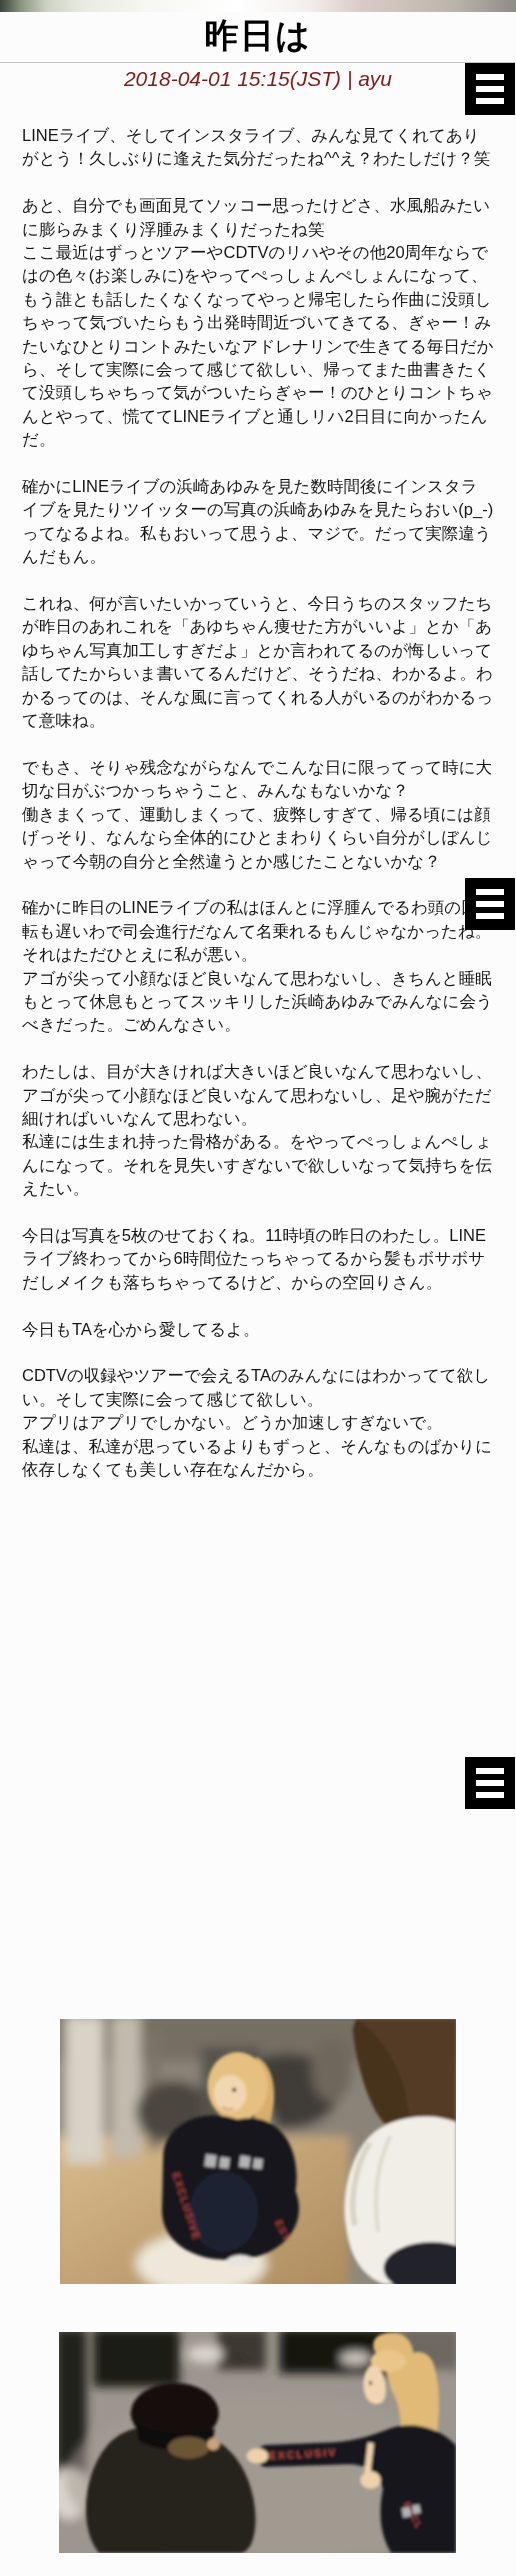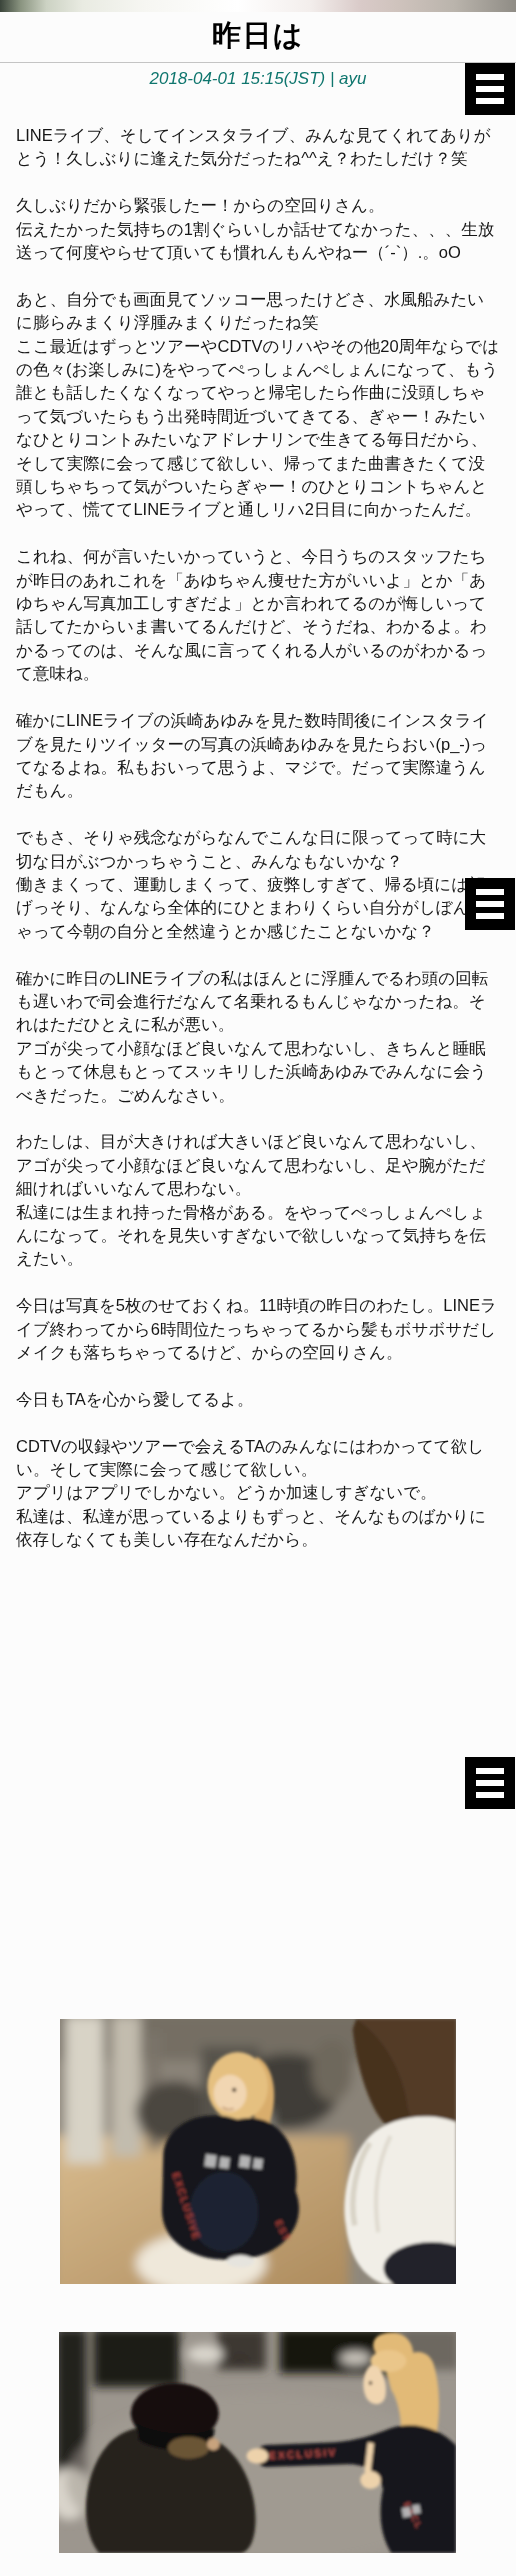--- a/index.html
+++ b/index.html
@@ -6,32 +6,32 @@
   body{font-family:"Liberation Sans","DejaVu Sans",sans-serif;background:#fcfcfc;}
   .page{position:relative;width:516px;height:2576px;background:#fcfcfc;overflow:hidden;}
 
   
   .hero-strip{position:absolute;top:0;left:0;width:516px;height:12.4px;
     background:linear-gradient(90deg,#3a443a 0%,#8a9480 4%,#ccd2c3 9%,#e9ebe2 16%,
       #f6f6f2 28%,#ffffff 46%,#f3eeec 60%,#d9cac8 70%,#cfc3bd 77%,#bab4ac 88%,#8f8c85 100%);
     filter:blur(0.7px);}
 
   .title{position:absolute;top:16.5px;left:0;width:516px;margin:0;text-align:center;
-    font-size:29px;line-height:36px;font-weight:bold;color:#000;letter-spacing:1.4px;}
+    font-size:34px;line-height:36px;font-weight:bold;color:#000;letter-spacing:1.4px;}
   .divider{position:absolute;top:62px;left:0;width:516px;height:0.7px;background:#c4c4c4;}
   .date{position:absolute;top:68px;left:0;width:516px;margin:0;text-align:center;
-    font-style:italic;font-size:17px;line-height:22px;color:#0f766e;}
+    font-style:italic;font-size:21px;line-height:22px;color:#7f1d1d;}
 
   .menu-btn{position:absolute;right:0.7px;width:50px;height:52px;background:#000;border:none;
     padding:0;display:flex;align-items:center;justify-content:center;cursor:pointer;z-index:5;}
   .menu-btn .hb{display:flex;flex-direction:column;gap:5.5px;}
   .menu-btn .hb i{display:block;width:28px;height:6.2px;background:#fff;}
   .m1{top:63px}.m2{top:878px}.m3{top:1757px}
 
-  .post-body{position:absolute;top:124px;left:0;width:516px;padding:0 16px;box-sizing:border-box;}
+  .post-body{position:absolute;top:124px;left:0;width:516px;padding:0 22px;box-sizing:border-box;}
   .post-body .para{margin:0 0 23.4px 0;font-size:16.5px;line-height:23.4px;color:#161616;
     white-space:pre-line;word-break:break-all;}
 
   .photo{position:absolute;margin:0;overflow:hidden;background:#8f887c;}
   .photo svg{display:block;width:100%;height:100%;}
   .photo1{left:60px;top:2019px;width:396px;height:265px;}
   .photo2{left:59px;top:2332px;width:397px;height:221px;}
 </style>
 </head>
 <body>
@@ -61,26 +61,24 @@
   <button class="menu-btn m3" aria-label="menu">
     <span class="hb">
         <i></i>
         <i></i>
         <i></i>
       </span>
   </button>
 
   <article class="post-body">
     <p class="para">LINEライブ、そしてインスタライブ、みんな見てくれてありがとう！久しぶりに逢えた気分だったね^^え？わたしだけ？笑</p>
-    <p class="para">久しぶりだから緊張したー！からの空回りさん。
-伝えたかった気持ちの1割ぐらいしか話せてなかった、、、生放送って何度やらせて頂いても慣れんもんやねー（´-`）.。oO</p>
     <p class="para">あと、自分でも画面見てソッコー思ったけどさ、水風船みたいに膨らみまくり浮腫みまくりだったね笑
 ここ最近はずっとツアーやCDTVのリハやその他20周年ならではの色々(お楽しみに)をやってぺっしょんぺしょんになって、もう誰とも話したくなくなってやっと帰宅したら作曲に没頭しちゃって気づいたらもう出発時間近づいてきてる、ぎゃー！みたいなひとりコントみたいなアドレナリンで生きてる毎日だから、そして実際に会って感じて欲しい、帰ってまた曲書きたくて没頭しちゃちって気がついたらぎゃー！のひとりコントちゃんとやって、慌ててLINEライブと通しリハ2日目に向かったんだ。</p>
+    <p class="para">確かにLINEライブの浜崎あゆみを見た数時間後にインスタライブを見たりツイッターの写真の浜崎あゆみを見たらおい(p_-)ってなるよね。私もおいって思うよ、マジで。だって実際違うんだもん。</p>
     <p class="para">これね、何が言いたいかっていうと、今日うちのスタッフたちが昨日のあれこれを「あゆちゃん痩せた方がいいよ」とか「あゆちゃん写真加工しすぎだよ」とか言われてるのが悔しいって話してたからいま書いてるんだけど、そうだね、わかるよ。わかるってのは、そんな風に言ってくれる人がいるのがわかるって意味ね。</p>
-    <p class="para">確かにLINEライブの浜崎あゆみを見た数時間後にインスタライブを見たりツイッターの写真の浜崎あゆみを見たらおい(p_-)ってなるよね。私もおいって思うよ、マジで。だって実際違うんだもん。</p>
     <p class="para">でもさ、そりゃ残念ながらなんでこんな日に限ってって時に大切な日がぶつかっちゃうこと、みんなもないかな？
 働きまくって、運動しまくって、疲弊しすぎて、帰る頃には顔げっそり、なんなら全体的にひとまわりくらい自分がしぼんじゃって今朝の自分と全然違うとか感じたことないかな？</p>
     <p class="para">確かに昨日のLINEライブの私はほんとに浮腫んでるわ頭の回転も遅いわで司会進行だなんて名乗れるもんじゃなかったね。それはただひとえに私が悪い。
 アゴが尖って小顔なほど良いなんて思わないし、きちんと睡眠もとって休息もとってスッキリした浜崎あゆみでみんなに会うべきだった。ごめんなさい。</p>
     <p class="para">わたしは、目が大きければ大きいほど良いなんて思わないし、アゴが尖って小顔なほど良いなんて思わないし、足や腕がただ細ければいいなんて思わない。
 私達には生まれ持った骨格がある。をやってぺっしょんぺしょんになって。それを見失いすぎないで欲しいなって気持ちを伝えたい。</p>
     <p class="para">今日は写真を5枚のせておくね。11時頃の昨日のわたし。LINEライブ終わってから6時間位たっちゃってるから髪もボサボサだしメイクも落ちちゃってるけど、からの空回りさん。</p>
     <p class="para">今日もTAを心から愛してるよ。</p>
     <p class="para">CDTVの収録やツアーで会えるTAのみんなにはわかってて欲しい。そして実際に会って感じて欲しい。
 アプリはアプリでしかない。どうか加速しすぎないで。

